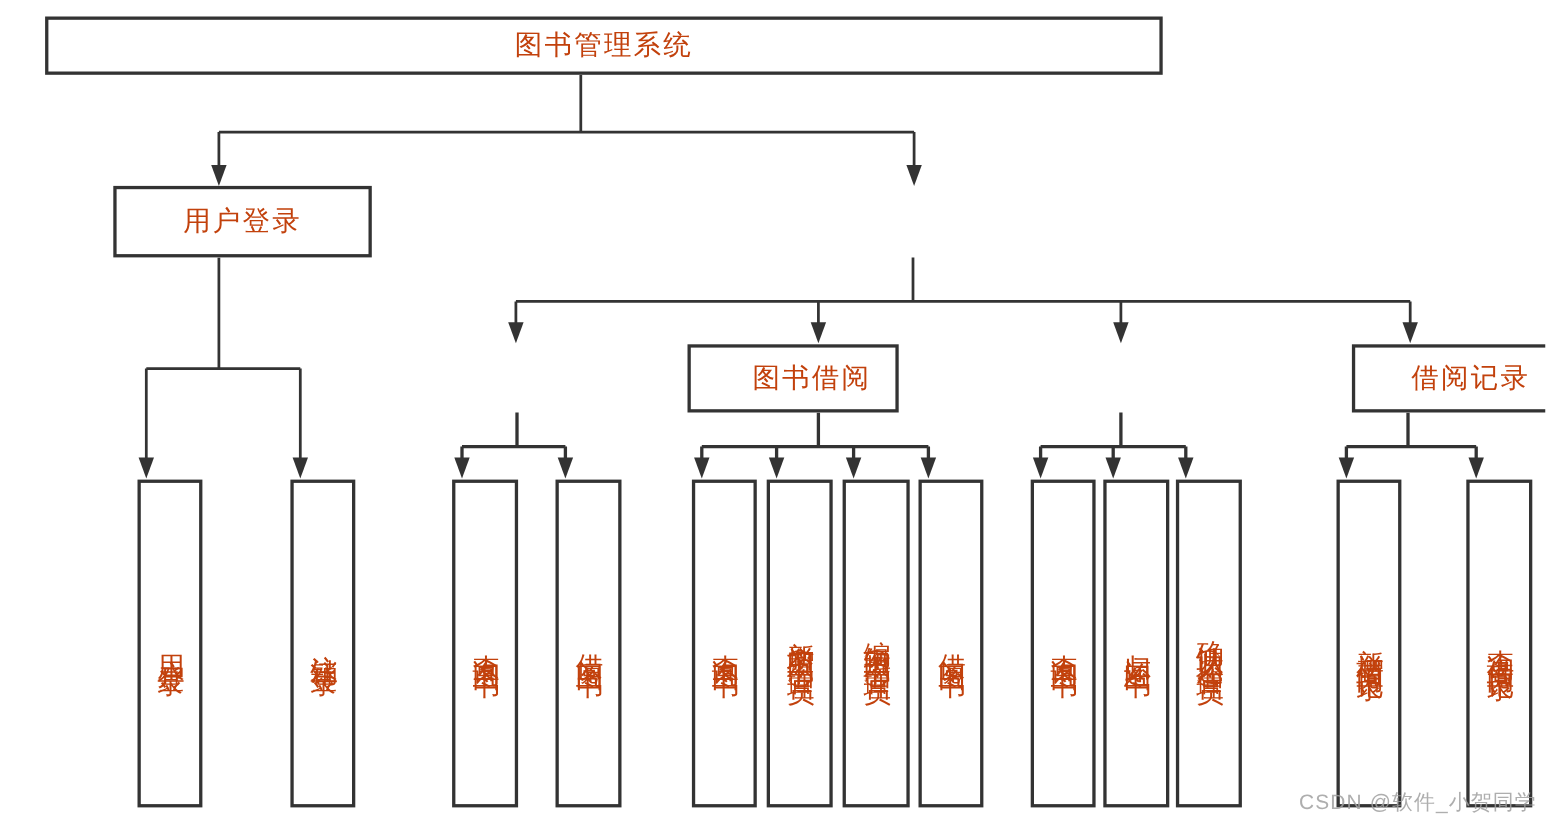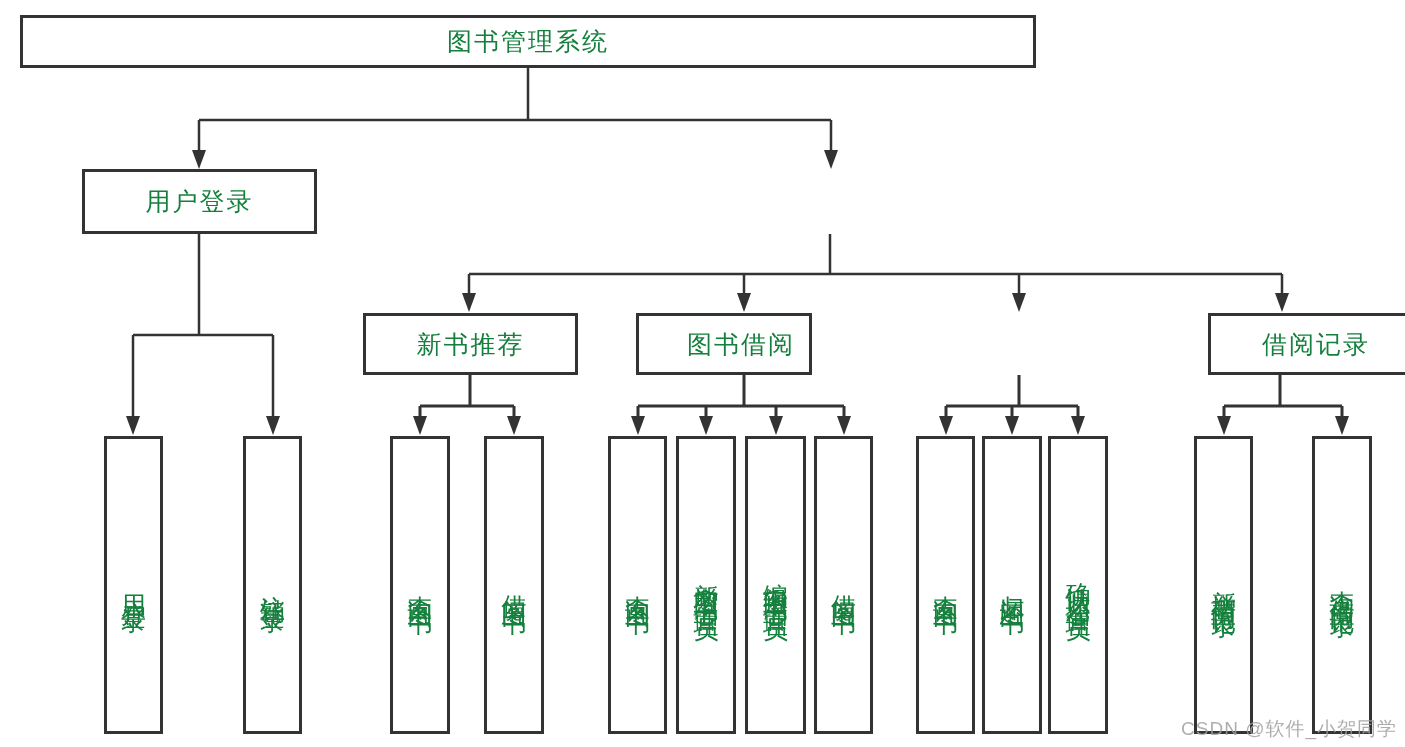--- a/index.html
+++ b/index.html
@@ -19,26 +19,27 @@
     position: absolute;
     left: 0;
     top: 0;
     pointer-events: none;
   }
   .node {
     position: absolute;
     box-sizing: border-box;
     background: #ffffff;
     border: 3px solid #333333;
-    color: #15803d;
+    color: #c2410c;
     display: flex;
     align-items: center;
     justify-content: center;
     text-align: left;
     z-index: 2;
+    margin-left: 21px;
   }
   .h-node {
     font-size: 25px;
     letter-spacing: 2px;
     line-height: 1;
     white-space: nowrap;
   }
   .v-node {
     writing-mode: vertical-rl;
     font-size: 25px;
@@ -105,22 +106,21 @@
 
       <polygon points="1224,435 1217,416 1231,416"></polygon>
       <polygon points="1342,435 1335,416 1349,416"></polygon>
     </g>
   </svg>
 
   <div class="node h-node" style="left:20px; top:15px; width:1016px; height:53px;">图书管理系统</div>
 
   <div class="node h-node" style="left:82px; top:169px; width:235px; height:65px;">用户登录</div>
 
-  <div class="node h-node" style="left:363px; top:313px; width:215px; height:62px;">新书推荐</div>
-  <div class="node h-node" style="left:636px; top:313px; width:176px; height:62px;padding-left:34px;">图书借阅</div>
+  <div class="node h-node" style="left:604px; top:313px; width:192px; height:62px;padding-left:34px;">图书借阅</div>
   <div class="node h-node" style="left:1208px; top:313px; width:216px; height:62px;">借阅记录</div>
 
   <div class="node v-node" style="left:104px; top:436px; width:59px; height:298px;">用户登录</div>
   <div class="node v-node" style="left:243px; top:436px; width:59px; height:298px;">注销登录</div>
 
   <div class="node v-node" style="left:390px; top:436px; width:60px; height:298px;">查询图书</div>
   <div class="node v-node" style="left:484px; top:436px; width:60px; height:298px;">借阅图书</div>
 
   <div class="node v-node" style="left:608px; top:436px; width:59px; height:298px;">查询图书</div>
   <div class="node v-node" style="left:676px; top:436px; width:60px; height:298px;">新增图书（管理员）</div>

